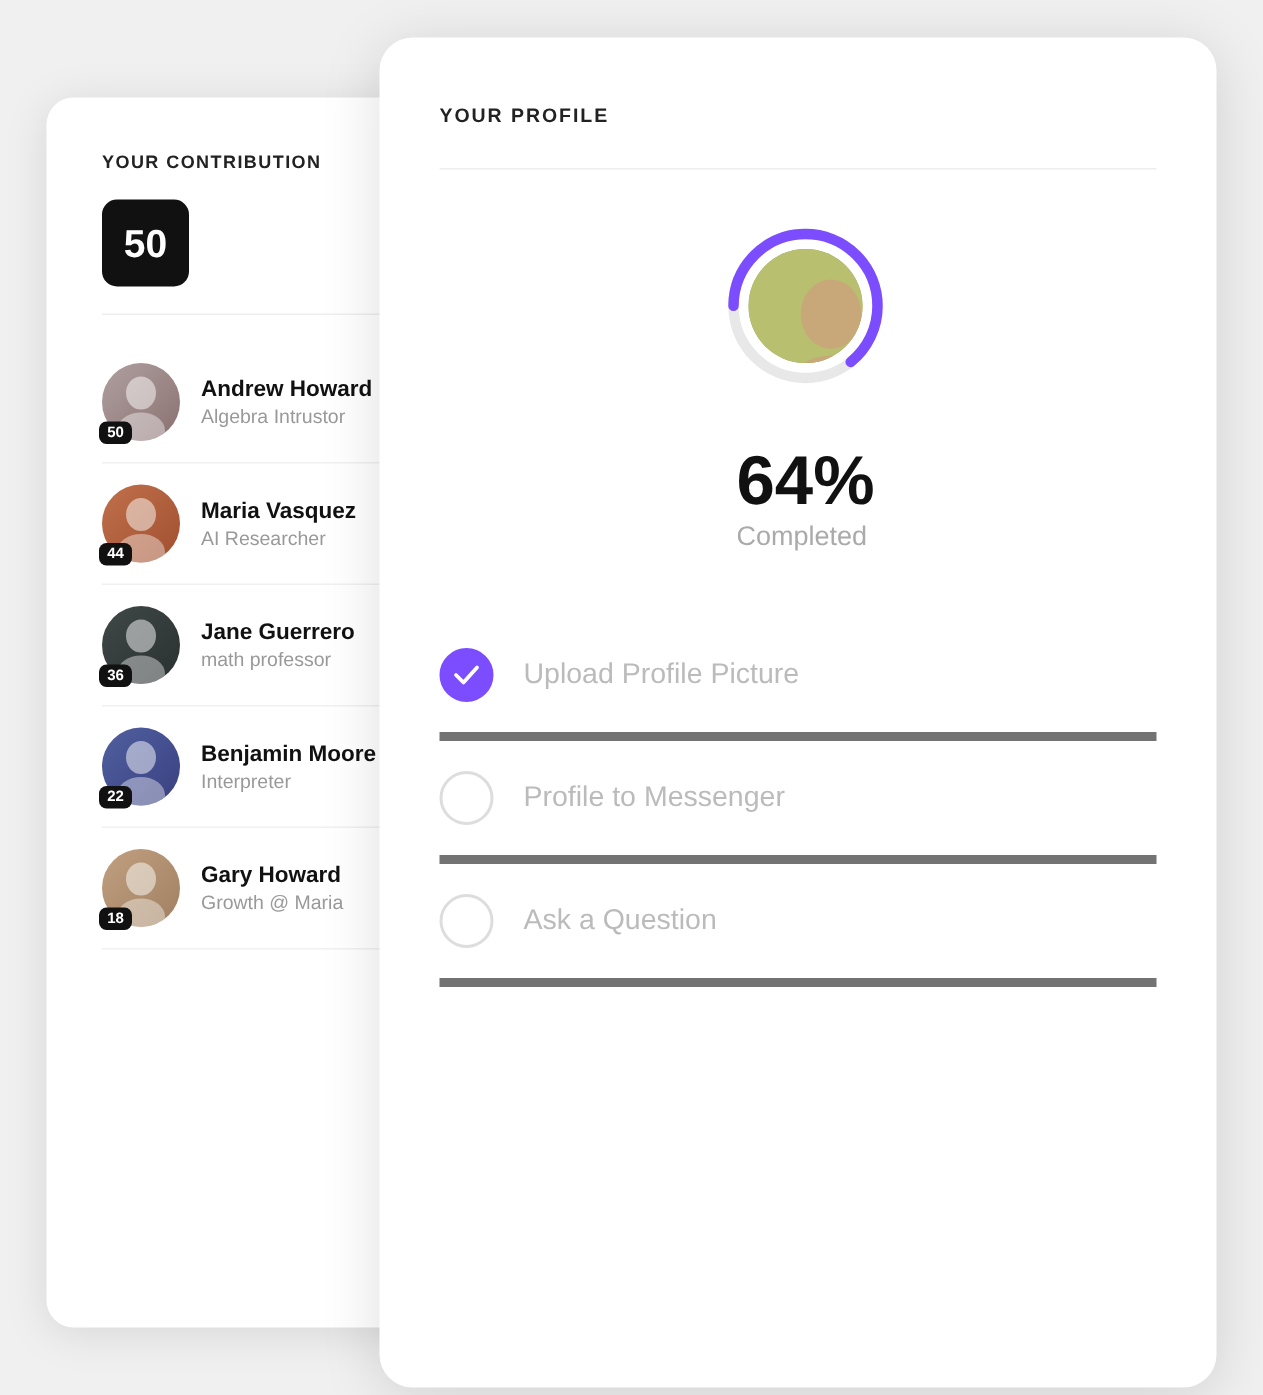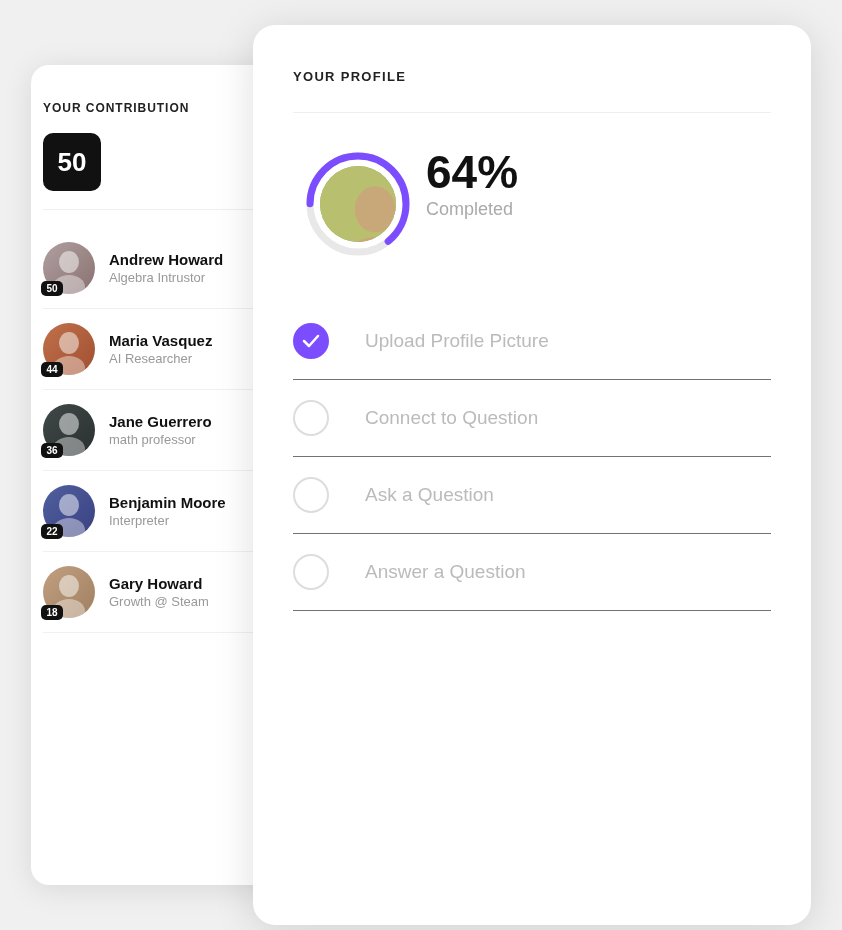--- a/index.html
+++ b/index.html
@@ -23,21 +23,21 @@
     
     .left-card {
       position: absolute;
       left: 0;
       top: 40px;
       width: 300px;
       height: 820px;
       background: #fff;
       border-radius: 18px;
       box-shadow: 0 4px 30px rgba(0,0,0,0.10);
-      padding: 36px 28px 28px 12px;
+      padding: 36px 28px 28px 37px;
     }
 
     .contribution-label {
       font-size: 12px;
       font-weight: 700;
       letter-spacing: 0.08em;
       color: #222;
       text-transform: uppercase;
       margin-bottom: 18px;
     }
@@ -157,23 +157,25 @@
 
     .profile-divider {
       height: 1px;
       background: #eee;
       margin-bottom: 36px;
     }
 
     
     .completion-row {
       display: flex;
-      gap: 13px;
+      align-items: center;
+      gap: 38px;
       margin-bottom: 44px;
       padding-left: 10px;
+      flex-direction: column;
     }
 
     .circle-container {
       position: relative;
       width: 110px;
       height: 110px;
       flex-shrink: 0;
     }
 
     .circle-container svg {
@@ -209,22 +211,22 @@
     
     .checklist {
       display: flex;
       flex-direction: column;
     }
 
     .check-item {
       display: flex;
       align-items: center;
       padding: 20px 0;
-      border-bottom: 1px solid #737373;
-      gap: 36px;
+      border-bottom: 6px solid #737373;
+      gap: 20px;
     }
 
     .check-circle {
       width: 36px;
       height: 36px;
       border-radius: 50%;
       border: 2px solid #ddd;
       flex-shrink: 0;
       display: flex;
       align-items: center;
@@ -329,21 +331,21 @@
         <div class="avatar av5">
           <svg width="52" height="52" viewBox="0 0 52 52">
             <ellipse cx="26" cy="20" rx="10" ry="11" fill="rgba(255,255,255,0.5)"></ellipse>
             <ellipse cx="26" cy="45" rx="16" ry="12" fill="rgba(255,255,255,0.4)"></ellipse>
           </svg>
         </div>
         <div class="avatar-num">18</div>
       </div>
       <div class="user-info">
         <div class="name">Gary Howard</div>
-        <div class="role">Growth @ Steam</div>
+        <div class="role">Growth @ Maria</div>
       </div>
     </div>
       </div>
   </div>
 
   <div class="right-card">
     <div class="profile-title">YOUR PROFILE</div>
     <div class="profile-divider"></div>
 
     <div class="completion-row">
@@ -375,30 +377,24 @@
         <svg width="18" height="14" viewBox="0 0 18 14" fill="none">
           <path d="M2 7L7 12L16 2" stroke="white" stroke-width="2.5" stroke-linecap="round" stroke-linejoin="round"></path>
         </svg>
       </div>
       <span class="check-label done">Upload Profile Picture</span>
     </div>
         <div class="check-item">
       <div class="check-circle ">
         
       </div>
-      <span class="check-label ">Connect to Question</span>
+      <span class="check-label ">Profile to Messenger</span>
     </div>
         <div class="check-item">
       <div class="check-circle ">
         
       </div>
       <span class="check-label ">Ask a Question</span>
     </div>
-        <div class="check-item">
-      <div class="check-circle ">
-        
-      </div>
-      <span class="check-label ">Answer a Question</span>
-    </div>
       </div>
   </div>
 
 </div>
 
 </body></html>

